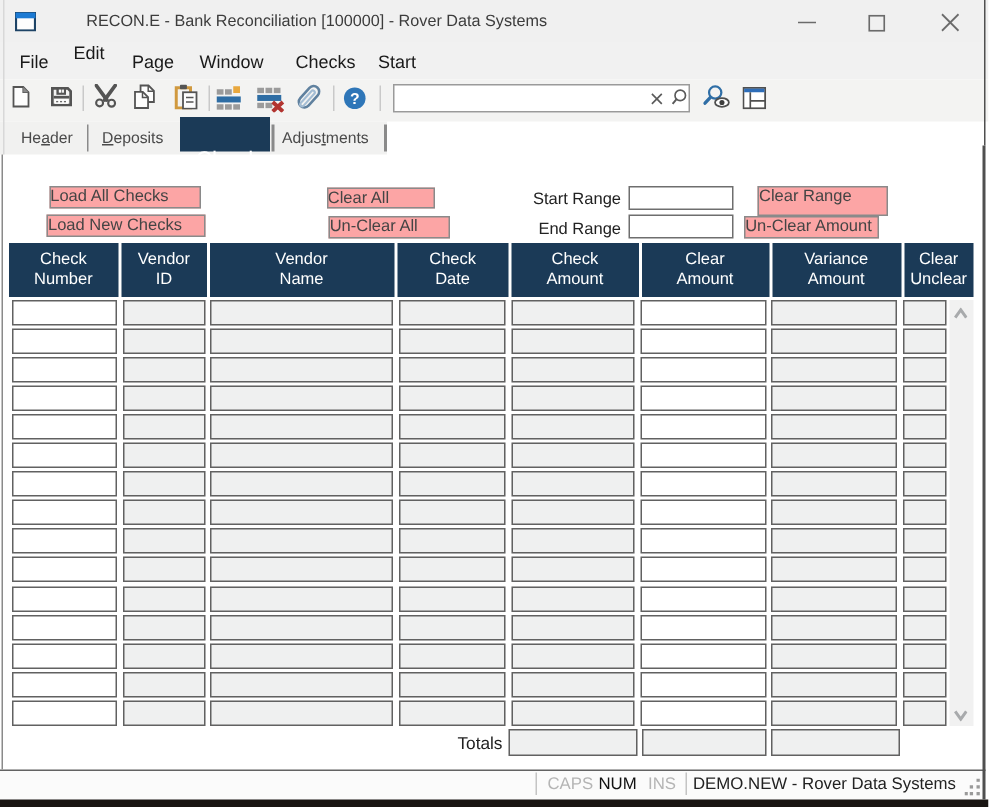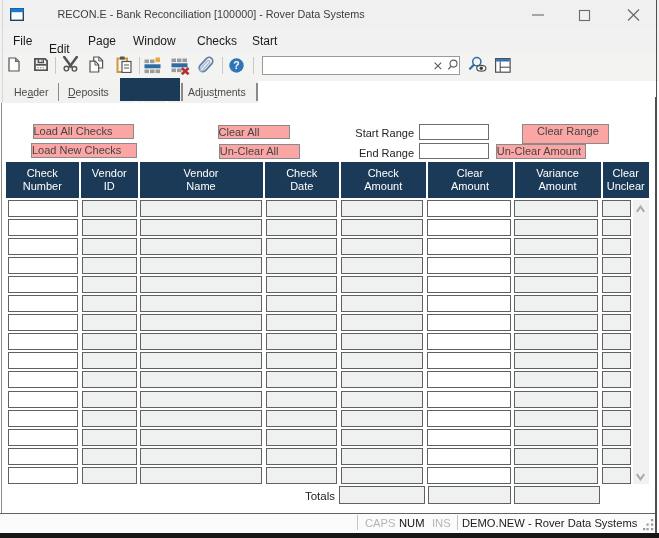--- a/index.html
+++ b/index.html
@@ -31,21 +31,21 @@
 
 <svg class="abs" style="left:531px;top:8px" width="110" height="14" viewBox="0 0 110 14">
   <line x1="1" y1="7" x2="13" y2="7" stroke="#6b6b6b" stroke-width="1.1"></line>
   <rect x="48.5" y="2.5" width="10" height="10" fill="none" stroke="#6b6b6b" stroke-width="1.1"></rect>
   <line x1="97" y1="1.5" x2="108" y2="12.5" stroke="#6b6b6b" stroke-width="1.2"></line>
   <line x1="108" y1="1.5" x2="97" y2="12.5" stroke="#6b6b6b" stroke-width="1.2"></line>
 </svg>
 
 <div class="abs" style="left:0;top:28px;width:659px;height:25px;background:#f1f1f1;"></div>
 <div class="abs" style="top:34px;left:13px;font-size:12px;color:#1a1a1a;">File</div>
-<div class="abs" style="top:42px;left:49px;font-size:12px;color:#1a1a1a;text-align:right;">Edit</div>
+<div class="abs" style="top:28px;left:49px;font-size:12px;color:#1a1a1a;text-align:right;">Edit</div>
 <div class="abs" style="top:34px;left:88px;font-size:12px;color:#1a1a1a;">Page</div>
 <div class="abs" style="top:34px;left:133px;font-size:12px;color:#1a1a1a;">Window</div>
 <div class="abs" style="top:34px;left:197px;font-size:12px;color:#1a1a1a;">Checks</div>
 <div class="abs" style="top:34px;left:252px;font-size:12px;color:#1a1a1a;">Start</div>
 
 <div class="abs" style="left:0;top:53px;width:659px;height:28px;background:#f3f3f2;"></div>
 
 <svg class="abs" style="left:8px;top:57px" width="12" height="15" viewBox="0 0 12 15">
   <path d="M1 1 h6.5 l3.5 3.5 V14 H1 Z" fill="#fdfdfd" stroke="#545454" stroke-width="1.2"></path>
   <path d="M7.5 1 V4.5 H11" fill="none" stroke="#545454" stroke-width="1.1"></path>
@@ -160,21 +160,21 @@
 <div class="abs" style="left:655.5px;top:0;width:1.2px;height:97px;background:#4f4f4f;"></div>
 <div class="abs" style="left:654.8px;top:97px;width:2.7px;height:436px;background:#4f4f4f;z-index:9;"></div>
 
 <div class="btn" style="left:32.5px;top:124px;width:101.5px;height:14.5px;">Load All Checks</div>
 <div class="btn" style="left:31px;top:142.7px;width:106px;height:15px;">Load New Checks</div>
 <div class="btn" style="left:217.5px;top:124.5px;width:72px;height:14px;">Clear All</div>
 <div class="btn" style="left:218.8px;top:144px;width:81px;height:15px;">Un-Clear All</div>
 
 <div class="abs" style="top:127px;left:340px;width:74px;font-size:11px;color:#222;text-align:right;">Start Range</div>
 <div class="tb" style="left:418.5px;top:124.2px;width:70.5px;height:16.3px;"></div>
-<div class="btn" style="left:522px;top:124.4px;width:87.3px;height:20px;padding-left:14px;">Clear Range</div>
+<div class="btn" style="left:505px;top:124.4px;width:87.3px;height:20px;">Clear Range</div>
 
 <div class="abs" style="top:147px;left:340px;width:74px;font-size:11px;color:#222;text-align:right;">End Range</div>
 <div class="tb" style="left:418.5px;top:143.3px;width:70.5px;height:16.1px;"></div>
 <div class="btn" style="left:495.8px;top:144.1px;width:90.2px;height:14.9px;">Un-Clear Amount</div>
 
 <div id="ghead">
 <div class="hcell" style="left:5.5px;top:162px;width:73.5px;height:35.5px;">
       <div>Check<br>Number</div>
     </div>
 <div class="hcell" style="left:81px;top:162px;width:56.5px;height:35.5px;">

